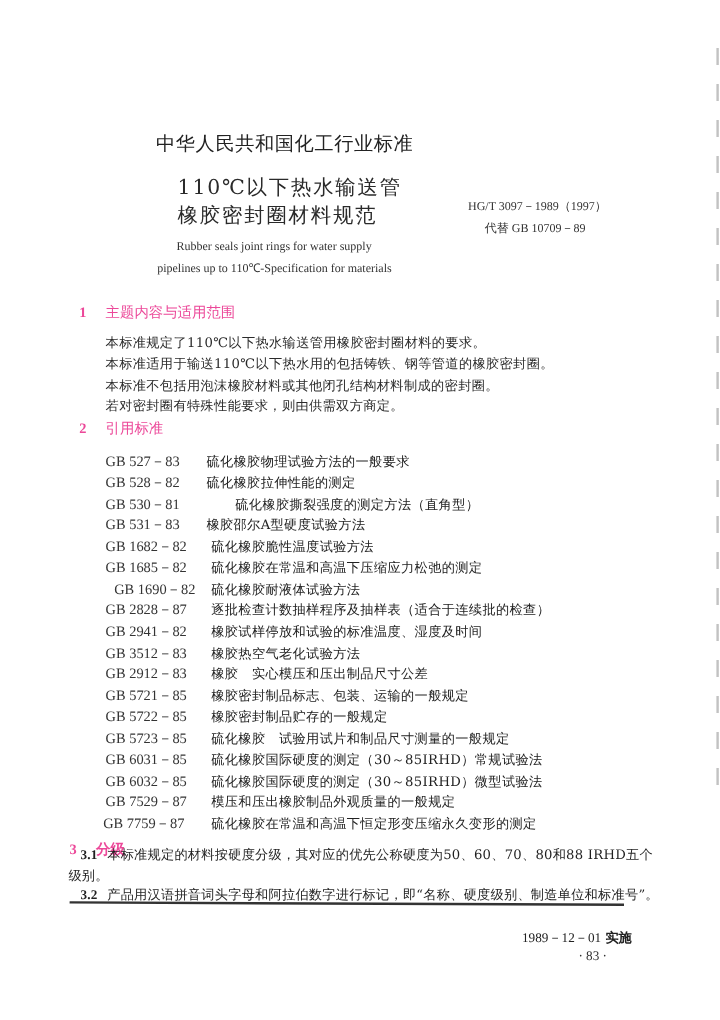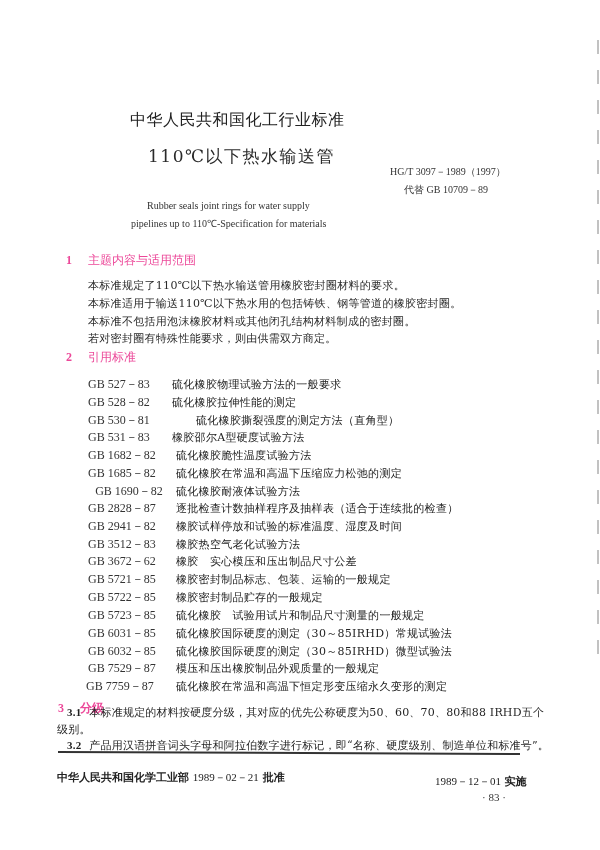--- a/index.html
+++ b/index.html
@@ -43,20 +43,21 @@
     background: repeating-linear-gradient(to bottom, #999 0 14px, transparent 14px 30px); opacity: 0.6; }
 </style>
 </head>
 <body>
 
 <div class="page">
 
   <div class="abs org-title">中华人民共和国化工行业标准</div>
 
   <div class="abs title-cn l1">110℃以下热水输送管</div>
+  <div class="abs title-cn l2">橡胶密封圈材料规范</div>
 
   <div class="abs std-code l1">HG/T 3097－1989（1997）</div>
   <div class="abs std-code l2">代替 GB 10709－89</div>
 
   <div class="abs title-en l1">Rubber seals joint rings for water supply</div>
   <div class="abs title-en l2">pipelines up to 110℃-Specification for materials</div>
 
   <div class="abs sec-head" style="top:252px;">
     <span class="num">1</span><span>主题内容与适用范围</span>
   </div>
@@ -83,21 +84,21 @@
     <div class="abs ref-code" style="top:465px;">GB 1685－82</div>
     <div class="abs ref-title" style="top:466px;left:176px;">硫化橡胶在常温和高温下压缩应力松弛的测定</div>
     <div class="abs ref-code" style="top:483px;text-align:center;">GB 1690－82</div>
     <div class="abs ref-title" style="top:484px;left:176px;">硫化橡胶耐液体试验方法</div>
     <div class="abs ref-code" style="top:500px;">GB 2828－87</div>
     <div class="abs ref-title" style="top:501px;left:176px;">逐批检查计数抽样程序及抽样表（适合于连续批的检查）</div>
     <div class="abs ref-code" style="top:518px;">GB 2941－82</div>
     <div class="abs ref-title" style="top:519px;left:176px;">橡胶试样停放和试验的标准温度、湿度及时间</div>
     <div class="abs ref-code" style="top:536px;">GB 3512－83</div>
     <div class="abs ref-title" style="top:537px;left:176px;">橡胶热空气老化试验方法</div>
-    <div class="abs ref-code" style="top:553px;">GB 3672－62</div>
+    <div class="abs ref-code" style="top:553px;">GB 2912－83</div>
     <div class="abs ref-title" style="top:554px;left:176px;">橡胶　实心模压和压出制品尺寸公差</div>
     <div class="abs ref-code" style="top:571px;">GB 5721－85</div>
     <div class="abs ref-title" style="top:572px;left:176px;">橡胶密封制品标志、包装、运输的一般规定</div>
     <div class="abs ref-code" style="top:589px;">GB 5722－85</div>
     <div class="abs ref-title" style="top:590px;left:176px;">橡胶密封制品贮存的一般规定</div>
     <div class="abs ref-code" style="top:607px;">GB 5723－85</div>
     <div class="abs ref-title" style="top:608px;left:176px;">硫化橡胶　试验用试片和制品尺寸测量的一般规定</div>
     <div class="abs ref-code" style="top:625px;">GB 6031－85</div>
     <div class="abs ref-title" style="top:626px;left:176px;">硫化橡胶国际硬度的测定（30～85IRHD）常规试验法</div>
     <div class="abs ref-code" style="top:643px;">GB 6032－85</div>
@@ -116,25 +117,20 @@
   <div class="abs sub-para" style="left:67px;top:705px;">
     <span class="snum">3.1</span><span>本标准规定的材料按硬度分级，其对应的优先公称硬度为50、60、70、80和88 IRHD五个</span>
   </div>
   <div class="abs sub-para" style="left:57px;top:722px;">级别。</div>
   <div class="abs sub-para" style="left:67px;top:738px;">
     <span class="snum">3.2</span><span>产品用汉语拼音词头字母和阿拉伯数字进行标记，即“名称、硬度级别、制造单位和标准号”。</span>
   </div>
 
   <div class="rule"></div>
 
-  <div class="abs footer-left">
-    <span>中华人民共和国化学工业部</span>
-    <span class="date">1989－02－21</span>
-    <span>批准</span>
-  </div>
 
   <div class="abs footer-right">
     <span class="date">1989－12－01</span>
     <span class="lbl">实施</span>
   </div>
 
   <div class="abs page-num">· 83 ·</div>
 
   <div class="scan-edge"></div>
 </div>

